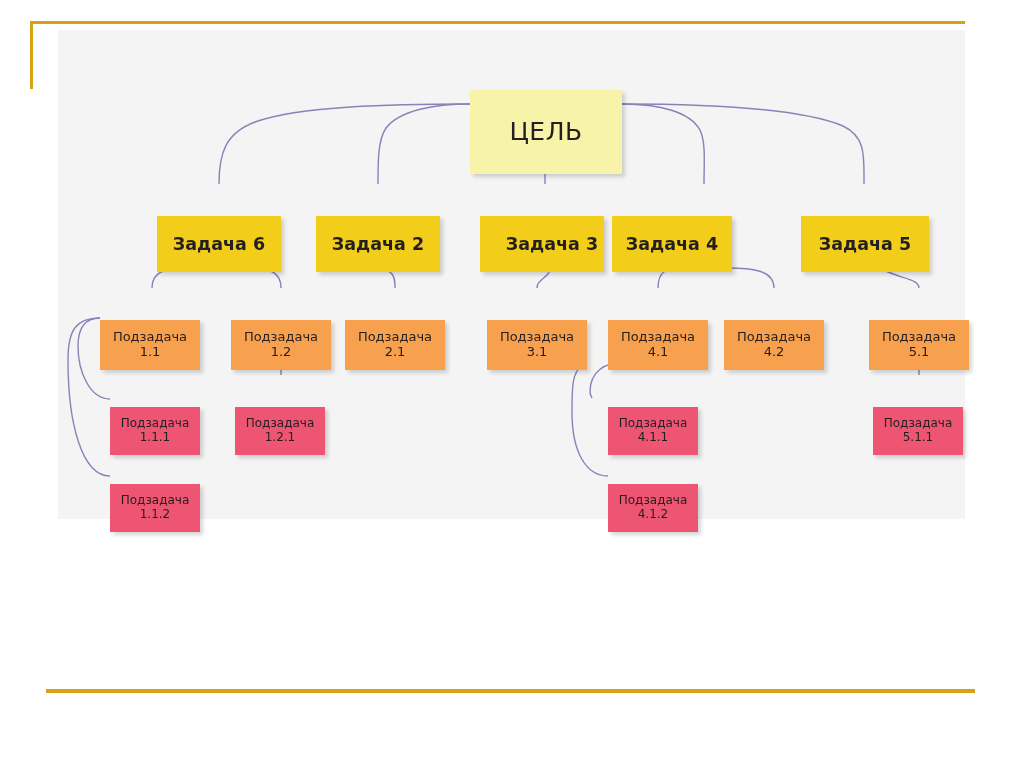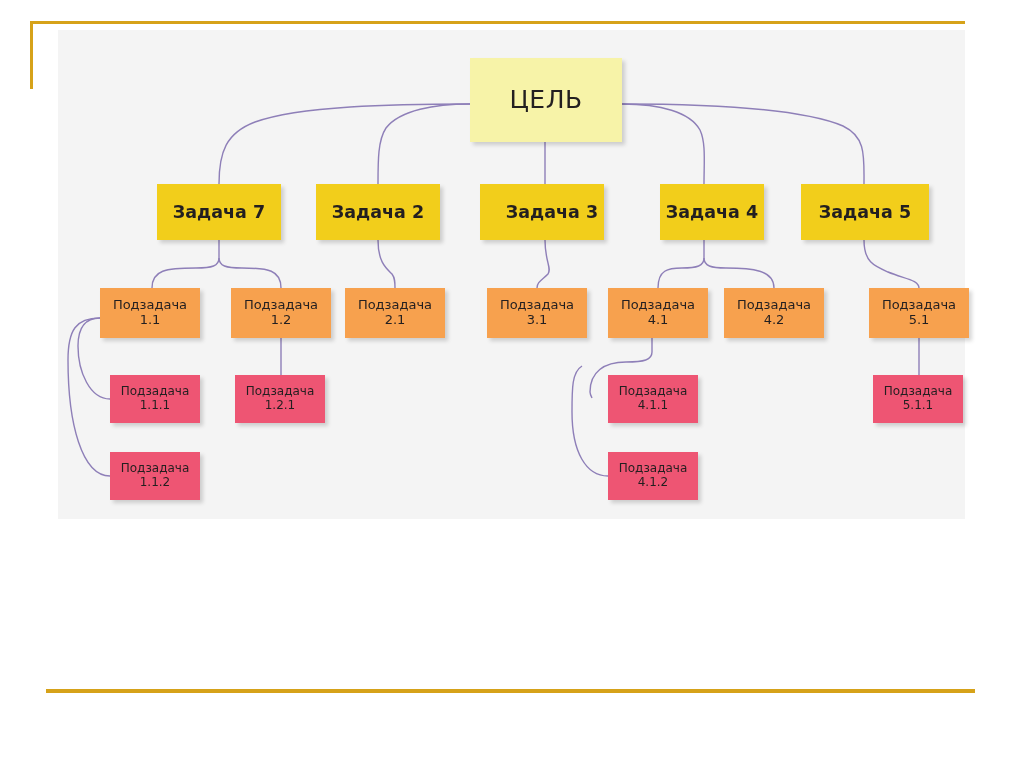--- a/index.html
+++ b/index.html
@@ -24,20 +24,21 @@
   #links{position:absolute;left:0;top:0;width:1024px;height:767px;pointer-events:none;}
   #links path{fill:none;stroke:#8E7FB8;stroke-width:1.4;}
 
   
   .node{
     position:absolute;box-sizing:border-box;
     display:flex;align-items:center;justify-content:center;
     text-align:center;color:#231f20;line-height:1.15;
     box-shadow:3px 3px 4px rgba(0,0,0,0.16);
     white-space:pre-line;
+    margin-top:32px;
   }
   .goal{background:#F7F3A8;font-size:25px;letter-spacing:.5px;}
   .task{background:#F2CE1B;font-size:17.5px;font-weight:600;}
   .sub2{background:#F7A14E;font-size:13px;}
   .sub3{background:#EE5573;font-size:12px;}
 </style>
 </head>
 <body>
 
 <div id="slide">
@@ -76,24 +77,24 @@
     <path d="M281,338 L281,375"></path>
 
     <path d="M652,338 L652,352 C652,360 644,362 626,362 C604,362 590,372 590,392 C590,394 591,396 592,398"></path>
     <path d="M582,366 C572,372 572,388 572,412 C572,452 586,476 608,476"></path>
 
     <path d="M919,338 L919,375"></path>
   </svg>
 
   <div class="node goal" style="left:470px;top:58px;width:152px;height:84px;">ЦЕЛЬ</div>
 
-  <div class="node task" style="left:157px;top:184px;width:124px;height:56px;">Задача 7</div>
+  <div class="node task" style="left:157px;top:184px;width:124px;height:56px;">Задача 6</div>
   <div class="node task" style="left:316px;top:184px;width:124px;height:56px;">Задача 2</div>
   <div class="node task" style="left:480px;top:184px;width:124px;height:56px;padding-left:20px;">Задача 3</div>
-  <div class="node task" style="left:660px;top:184px;width:104px;height:56px;">Задача 4</div>
+  <div class="node task" style="left:612px;top:184px;width:120px;height:56px;">Задача 4</div>
   <div class="node task" style="left:801px;top:184px;width:128px;height:56px;">Задача 5</div>
 
   <div class="node sub2" style="left:100px;top:288px;width:100px;height:50px;">Подзадача
 1.1</div>
   <div class="node sub2" style="left:231px;top:288px;width:100px;height:50px;">Подзадача
 1.2</div>
   <div class="node sub2" style="left:345px;top:288px;width:100px;height:50px;">Подзадача
 2.1</div>
   <div class="node sub2" style="left:487px;top:288px;width:100px;height:50px;">Подзадача
 3.1</div>

